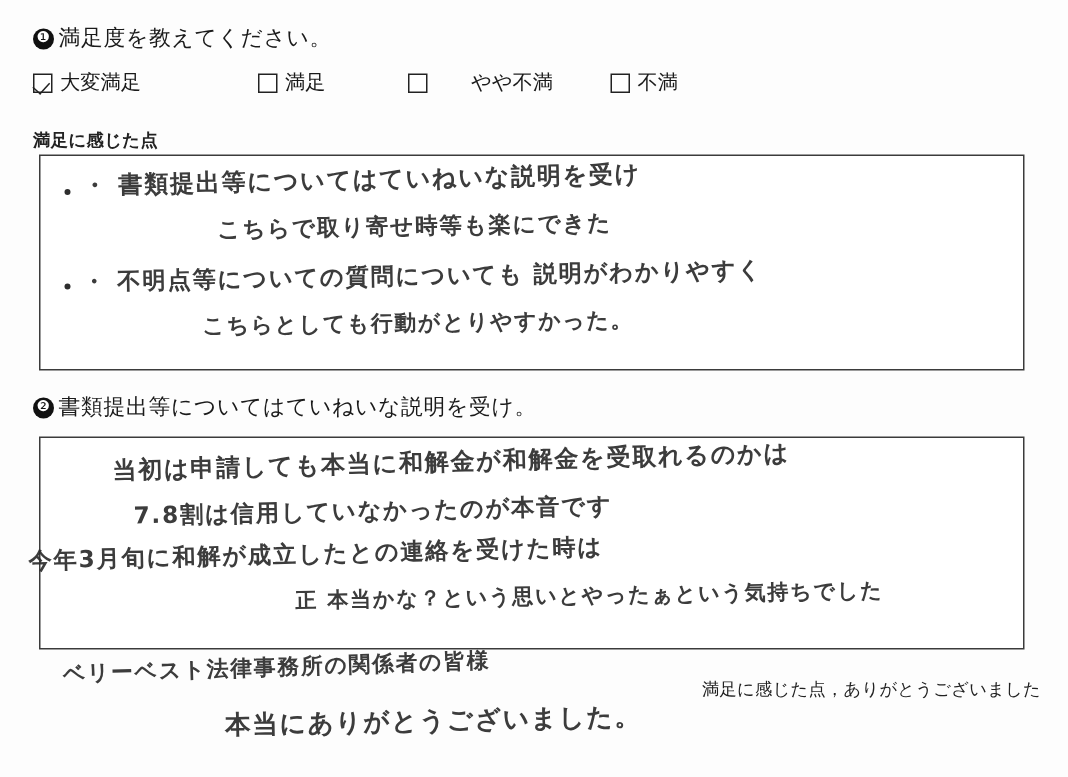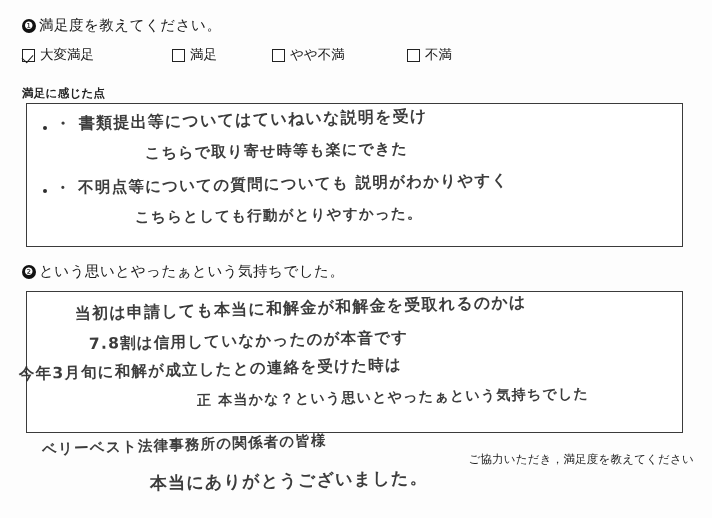--- a/index.html
+++ b/index.html
@@ -173,21 +173,21 @@
 
   <div class="options-row">
     <div class="opt checked" style="width:150px;">
       <span class="box"></span>
       <span class="opt-label">大変満足</span>
     </div>
     <div class="opt" style="width:100px;">
       <span class="box"></span>
       <span class="opt-label">満足</span>
     </div>
-    <div class="opt" style="width:135px;">
+    <div class="opt" style="width:135px;gap:24px;">
       <span class="box"></span>
       <span class="opt-label">やや不満</span>
     </div>
     <div class="opt">
       <span class="box"></span>
       <span class="opt-label">不満</span>
     </div>
   </div>
 
   <div class="sub-label">満足に感じた点</div>
@@ -196,28 +196,28 @@
     <span class="bullet-dot" style="left:16px; top:22px;"></span>
     <div class="hw hw-ink" style="left:28px; top:10px; font-size:16px; transform: rotate(-1.2deg);">・ 書類提出等についてはていねいな説明を受け</div>
     <div class="hw hw-ink" style="left:118px; top:40px; font-size:15px; transform: rotate(-1deg);">こちらで取り寄せ時等も楽にできた</div>
     <span class="bullet-dot" style="left:16px; top:85px;"></span>
     <div class="hw hw-ink" style="left:28px; top:74px; font-size:15.5px; transform: rotate(-1deg);">・ 不明点等についての質問についても 説明がわかりやすく</div>
     <div class="hw hw-ink" style="left:108px; top:104px; font-size:14.5px; transform: rotate(-0.8deg);">こちらとしても行動がとりやすかった。</div>
   </div>
 
   <div class="q2-row">
     <span class="num-badge">❷</span>
-    <span>という思いとやったぁという気持ちでした。</span>
+    <span>書類提出等についてはていねいな説明を受け。</span>
   </div>
 
   <div class="answer-box-2">
     <div class="hw hw-ink" style="left:48px; top:12px; font-size:16px; transform: rotate(-1.5deg);">当初は申請しても本当に和解金が和解金を受取れるのかは</div>
     <div class="hw hw-ink" style="left:62px; top:42px; font-size:15.5px; transform: rotate(-1.2deg);">7.8割は信用していなかったのが本音です</div>
     <div class="hw hw-ink" style="left:-8px; top:72px; font-size:15.5px; transform: rotate(-1.4deg);">今年3月旬に和解が成立したとの連絡を受けた時は</div>
     <div class="hw hw-ink" style="left:170px; top:100px; font-size:14px; transform: rotate(-1deg);">正 本当かな？という思いとやったぁという気持ちでした</div>
   </div>
 
   <div class="hw hw-ink" style="left:42px; top:440px; font-size:14.5px; transform: rotate(-1.8deg);">ベリーベスト法律事務所の関係者の皆様</div>
   <div class="hw hw-ink" style="left:150px; top:472px; font-size:17px; transform: rotate(-1.2deg);">本当にありがとうございました。</div>
 
-  <div class="printed-note">ご協力いただき，満足度を教えてください</div>
+  <div class="printed-note">満足に感じた点，ありがとうございました</div>
 
 </div>
 
 </body></html>

